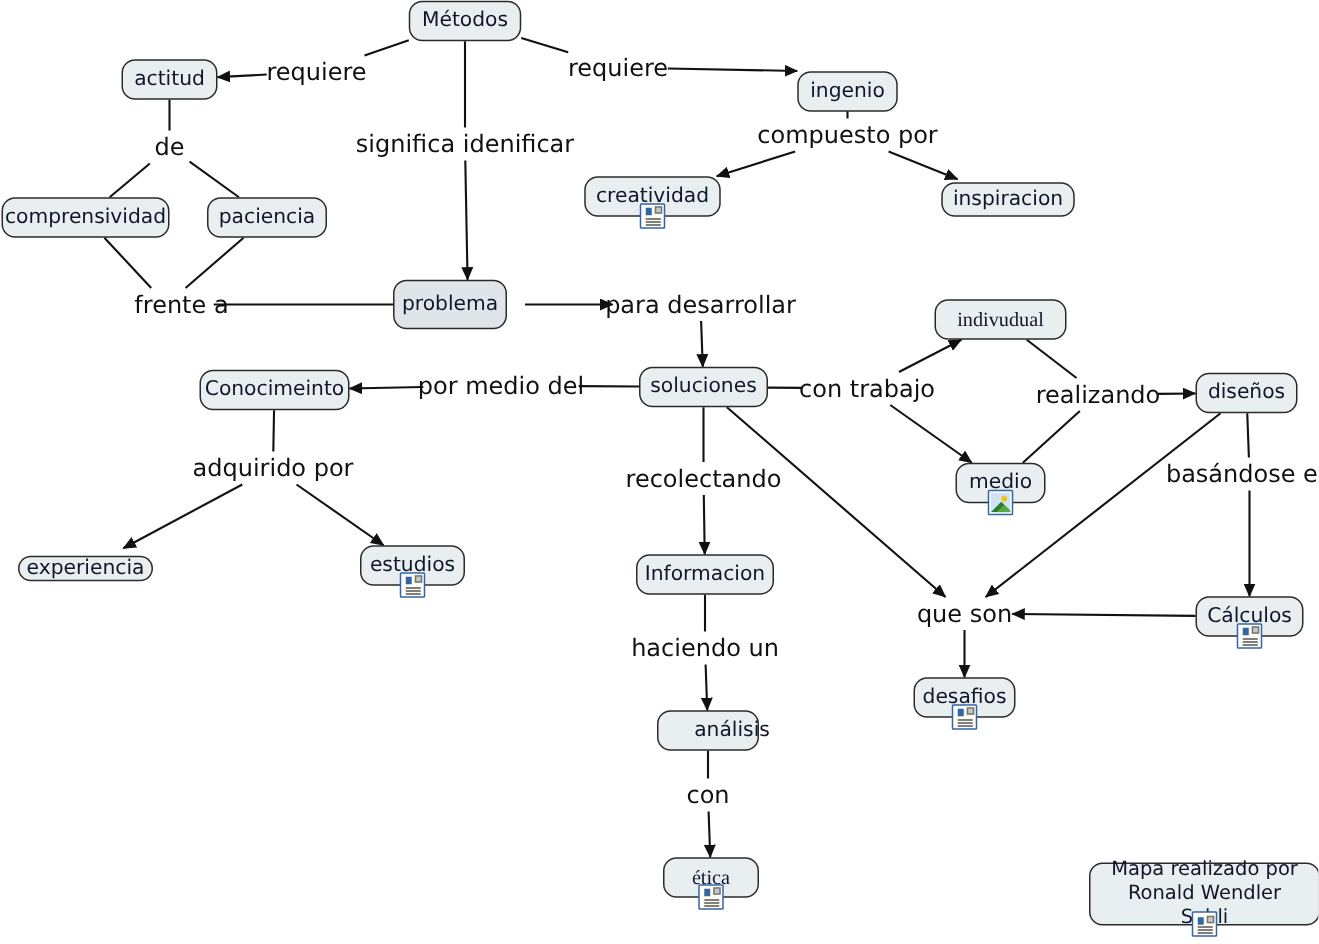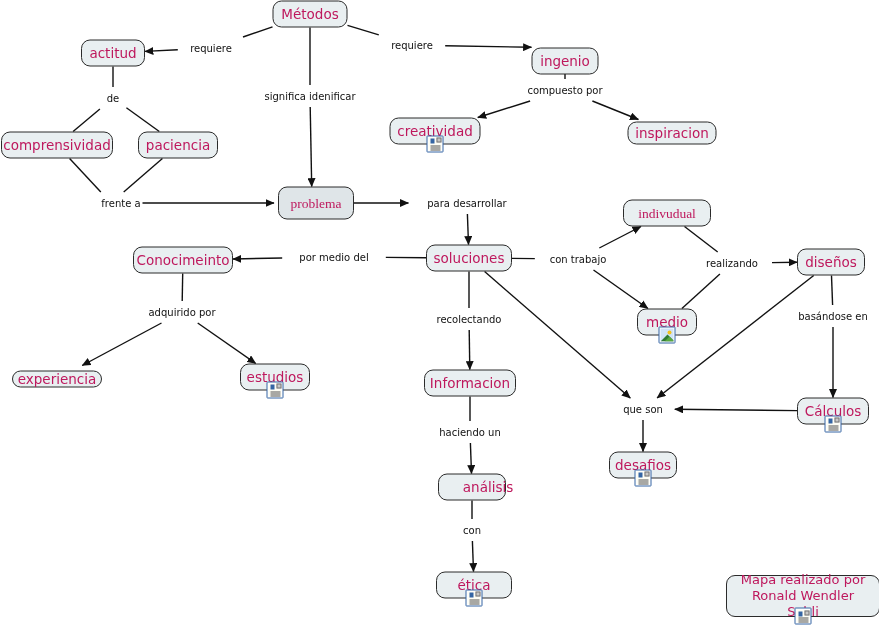--- a/index.html
+++ b/index.html
@@ -27,41 +27,41 @@
   }
   .node {
     position: absolute;
     box-sizing: border-box;
     background: #e9eff1;
     border: 1.3px solid #2b2b2b;
     border-radius: 9px;
     display: flex;
     align-items: center;
     justify-content: center;
-    color: #be185d;
+    color: #0f172a;
     font-size: 13.5px;
     line-height: 1.15;
     white-space: nowrap;
     text-align: center;
     padding: 0 9px;
     transform: translate(-50%, -50%);
   }
   .node.shaded {
     background: #dfe5e8;
   }
   .node.multiline {
     white-space: normal;
     line-height: 1.25;
     font-size: 13px;
     padding: 16px 10px;
   }
   .link-label {
     position: absolute;
     color: #111111;
-    font-size: 10px;
+    font-size: 16px;
     white-space: nowrap;
     background: transparent;
     transform: translate(-50%, -50%);
     padding: 0 2px;
   }
   .res-icon {
     position: absolute;
     width: 17px;
     height: 17px;
     transform: translate(-50%, -50%);
@@ -203,32 +203,32 @@
       <div class="node" style="left: 113px; top: 53px; width: 64px; height: 27px;">actitud</div>
       <div class="node" style="left: 57px; top: 145px; width: 112px; height: 27px;">comprensividad</div>
       <div class="node" style="left: 178px; top: 145px; width: 80px; height: 27px;">paciencia</div>
       <div class="node" style="left: 565px; top: 48px; width: 67px; height: 27px; margin-top: 13px;">ingenio</div>
       <div class="node" style="left: 435px; top: 131px; width: 91px; height: 27px;">creatividad</div>
       <div class="res-icon doc" style="left: 435px; top: 143.5px;">
         <div class="ico-inner"></div>
         <div class="corner"></div>
       </div>
       <div class="node" style="left: 672px; top: 133px; width: 89px; height: 23px;">inspiracion</div>
-      <div class="node shaded" style="left: 316px; top: 203px; width: 76px; height: 33px; font-family: Liberation Serif, serif;">problema</div>
+      <div class="node shaded" style="left: 300px; top: 203px; width: 76px; height: 33px;">problema</div>
       <div class="node" style="left: 469px; top: 258px; width: 86px; height: 27px;">soluciones</div>
       <div class="node" style="left: 183px; top: 260px; width: 100px; height: 27px;">Conocimeinto</div>
       <div class="node" style="left: 57px; top: 379px; width: 90px; height: 17px;">experiencia</div>
       <div class="node" style="left: 275px; top: 377px; width: 70px; height: 27px;">estudios</div>
       <div class="res-icon doc" style="left: 275px; top: 389.5px;">
         <div class="ico-inner"></div>
         <div class="corner"></div>
       </div>
       <div class="node" style="left: 470px; top: 383px; width: 92px; height: 27px;">Informacion</div>
       <div class="node" style="left: 472px; top: 487px; width: 68px; height: 27px; padding-left: 41px;">análisis</div>
-      <div class="node" style="left: 474px; top: 585px; width: 76px; height: 27px;">ética</div>
+      <div class="node" style="left: 474px; top: 585px; width: 64px; height: 27px; font-family: Liberation Serif, serif;">ética</div>
       <div class="res-icon doc" style="left: 474px; top: 597.5px;">
         <div class="ico-inner"></div>
         <div class="corner"></div>
       </div>
       <div class="node" style="left: 667px; top: 213px; width: 88px; height: 27px; font-family: Liberation Serif, serif;">indivudual</div>
       <div class="node" style="left: 667px; top: 322px; width: 60px; height: 27px;">medio</div>
       <div class="res-icon pic" style="left: 667px; top: 334.5px;">
         <div class="ico-inner">
           <div class="sun"></div>
           <div class="hill"></div>

